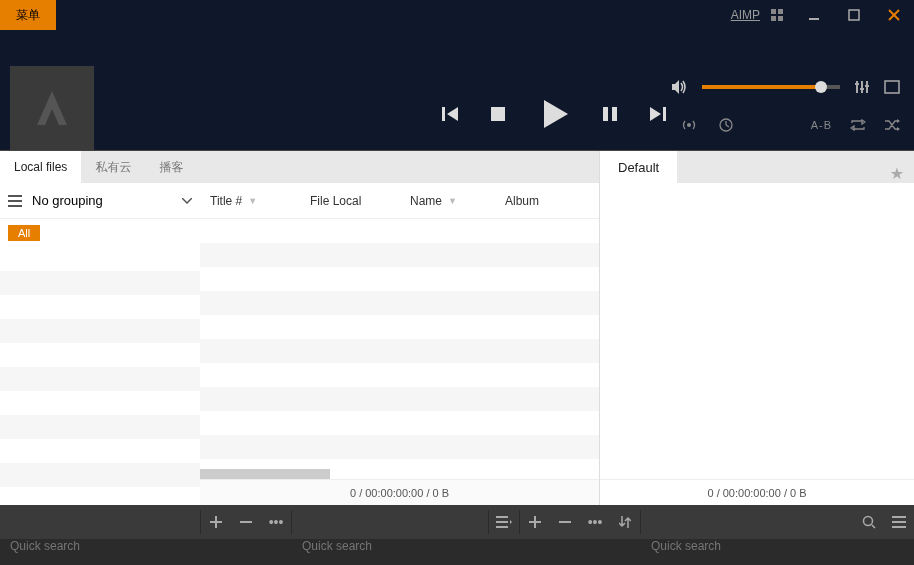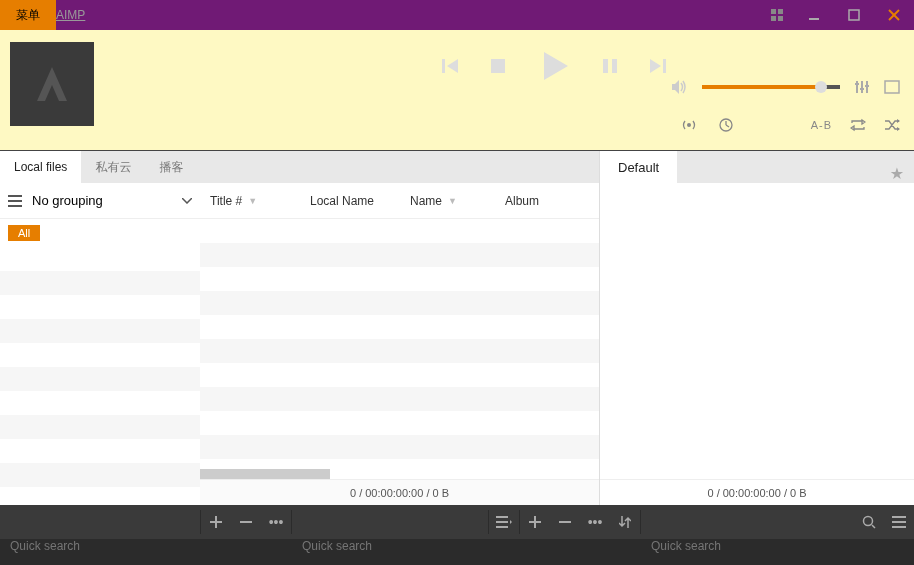--- a/index.html
+++ b/index.html
@@ -1,26 +1,26 @@
 <!DOCTYPE html>
 <html><head>
 <meta charset="utf-8">
 <style>
 * { margin: 0; padding: 0; box-sizing: border-box; font-family: "Segoe UI", Arial, sans-serif; }
 body { width: 914px; height: 565px; background: #2b2b2b; overflow: hidden; }
 
-.titlebar { height: 30px; background: #701a75; display: flex; align-items: center; color: #ccc; font-size: 12px; }
+.titlebar { height: 30px; background: #0f172a; display: flex; align-items: center; color: #ccc; font-size: 12px; }
 .menu-btn { background: #e67e00; color: #000; height: 30px; padding: 0 16px; display: flex; align-items: center; font-size: 12px; cursor: pointer; }
-.titlebar-title { flex: 1; text-align: left; color: #999; font-size: 12px; text-decoration: underline; }
+.titlebar-title { flex: 1; text-align: right; color: #999; font-size: 12px; text-decoration: underline; }
 .win-controls { display: flex; }
 .win-btn { width: 40px; height: 30px; display: flex; align-items: center; justify-content: center; cursor: pointer; color: #aaa; }
 .win-btn.close { color: #e67e00; font-size: 16px; font-weight: bold; }
 .grid-btn { width: 34px; display:flex; align-items:center; justify-content:center; color:#888; font-size:11px; }
 
-.player-area { height: 120px; background: #fef9c3; display: flex; }
+.player-area { height: 120px; background: #0f172a; display: flex; align-items: flex-end; }
 .logo-box { width: 84px; height: 84px; margin: 12px 0 0 10px; background: #3a3a3a; display: flex; align-items: center; justify-content: center; }
 .player-main { flex: 1; display: flex; flex-direction: column; }
 .playback-row { display: flex; align-items: center; justify-content: center; gap: 28px; height: 72px; padding-left: 100px; }
 .play-btn { cursor: pointer; color: #ddd; }
 .right-controls { position: absolute; right: 14px; top: 48px; display: flex; align-items: center; gap: 14px; }
 .volume-slider { width: 138px; height: 4px; background: #555; position: relative; }
 .volume-fill { height: 4px; background: #e67e00; width: 85%; }
 .volume-thumb { width: 12px; height: 12px; background: #ddd; border-radius: 50%; position: absolute; top: -4px; left: 82%; }
 .right-controls-2 { position: absolute; right: 14px; top: 88px; display: flex; gap: 18px; align-items: center; color: #888; font-size: 11px; }
 .ic { cursor: pointer; color: #aaa; }
@@ -218,21 +218,21 @@
         <div class="all-badge">All</div>
         <div class="stripe-area"></div>
       </div>
       <div class="tracks">
         <div class="track-headers">
           <div class="th" style="width:100px">
               <span>Title #</span>
               <span class="filter-ic">▼</span>
             </div>
           <div class="th" style="width:100px">
-              <span>Local Name</span>
+              <span>File Local</span>
             </div>
           <div class="th" style="width:95px">
               <span>Name</span>
               <span class="filter-ic">▼</span>
             </div>
           <div class="th" style="flex:1">
               <span>Album</span>
             </div>
         </div>
         <div class="track-body">

